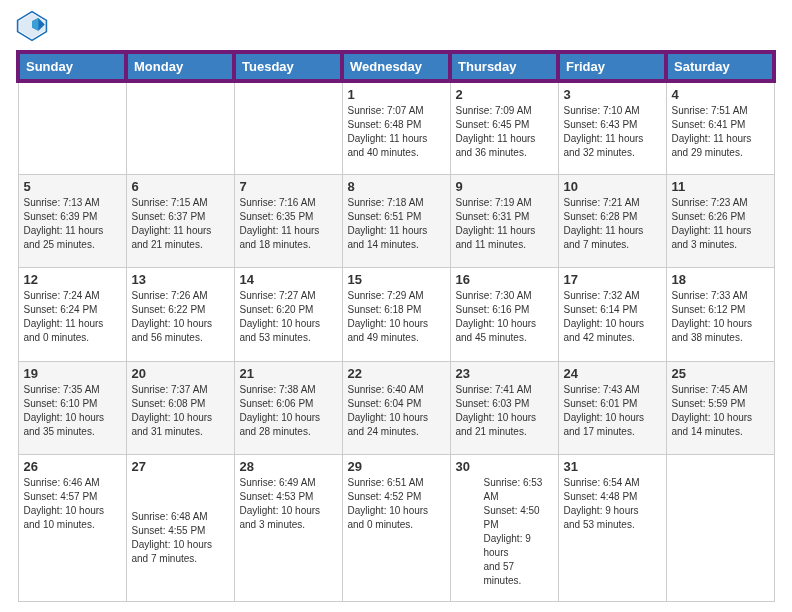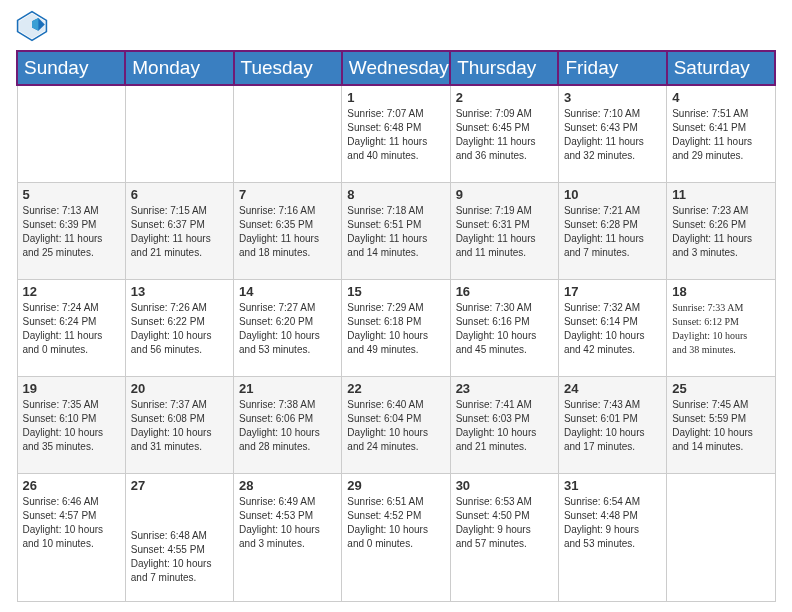--- a/index.html
+++ b/index.html
@@ -57,23 +57,23 @@
       flex: 1;
       border-collapse: collapse;
       width: 100%;
       table-layout: fixed;
     }
     .calendar th {
       background: #3a7fc1;
       color: #fff;
       text-align: left;
       padding: 5px 6px;
-      font-size: 19px;
-      font-weight: normal;
-      border: 2px solid #701a75;
+      font-size: 13px;
+      font-weight: bold;
+      border: 4px solid #701a75;
     }
     .calendar td {
       vertical-align: top;
       border: 1px solid #ccc;
       padding: 4px 5px;
       font-size: 10.5px;
       color: #333;
       background: #fff;
       height: 88px;
     }
@@ -253,21 +253,21 @@
           </td>
           <td>
             <span class="day-number">17</span>
             <div class="day-info" style="white-space: pre-line;">Sunrise: 7:32 AM
 Sunset: 6:14 PM
 Daylight: 10 hours
 and 42 minutes.</div>
           </td>
           <td>
             <span class="day-number">18</span>
-            <div class="day-info" style="white-space: pre-line; font-family: Liberation Serif, serif;">Sunrise: 7:33 AM
+            <div class="day-info" style="white-space: pre-line;">Sunrise: 7:33 AM
 Sunset: 6:12 PM
 Daylight: 10 hours
 and 38 minutes.</div>
           </td>
         </tr>
         <tr>
           <td>
             <span class="day-number">19</span>
             <div class="day-info" style="white-space: pre-line;">Sunrise: 7:35 AM
 Sunset: 6:10 PM
@@ -341,21 +341,21 @@
           </td>
           <td>
             <span class="day-number">29</span>
             <div class="day-info" style="white-space: pre-line;">Sunrise: 6:51 AM
 Sunset: 4:52 PM
 Daylight: 10 hours
 and 0 minutes.</div>
           </td>
           <td>
             <span class="day-number">30</span>
-            <div class="day-info" style="white-space: pre-line;">Sunrise: 6:53 AM
+            <div class="day-info" style="white-space: pre-line; margin-left: 28px;">Sunrise: 6:53 AM
 Sunset: 4:50 PM
 Daylight: 9 hours
 and 57 minutes.</div>
           </td>
           <td>
             <span class="day-number">31</span>
             <div class="day-info" style="white-space: pre-line;">Sunrise: 6:54 AM
 Sunset: 4:48 PM
 Daylight: 9 hours
 and 53 minutes.</div>

